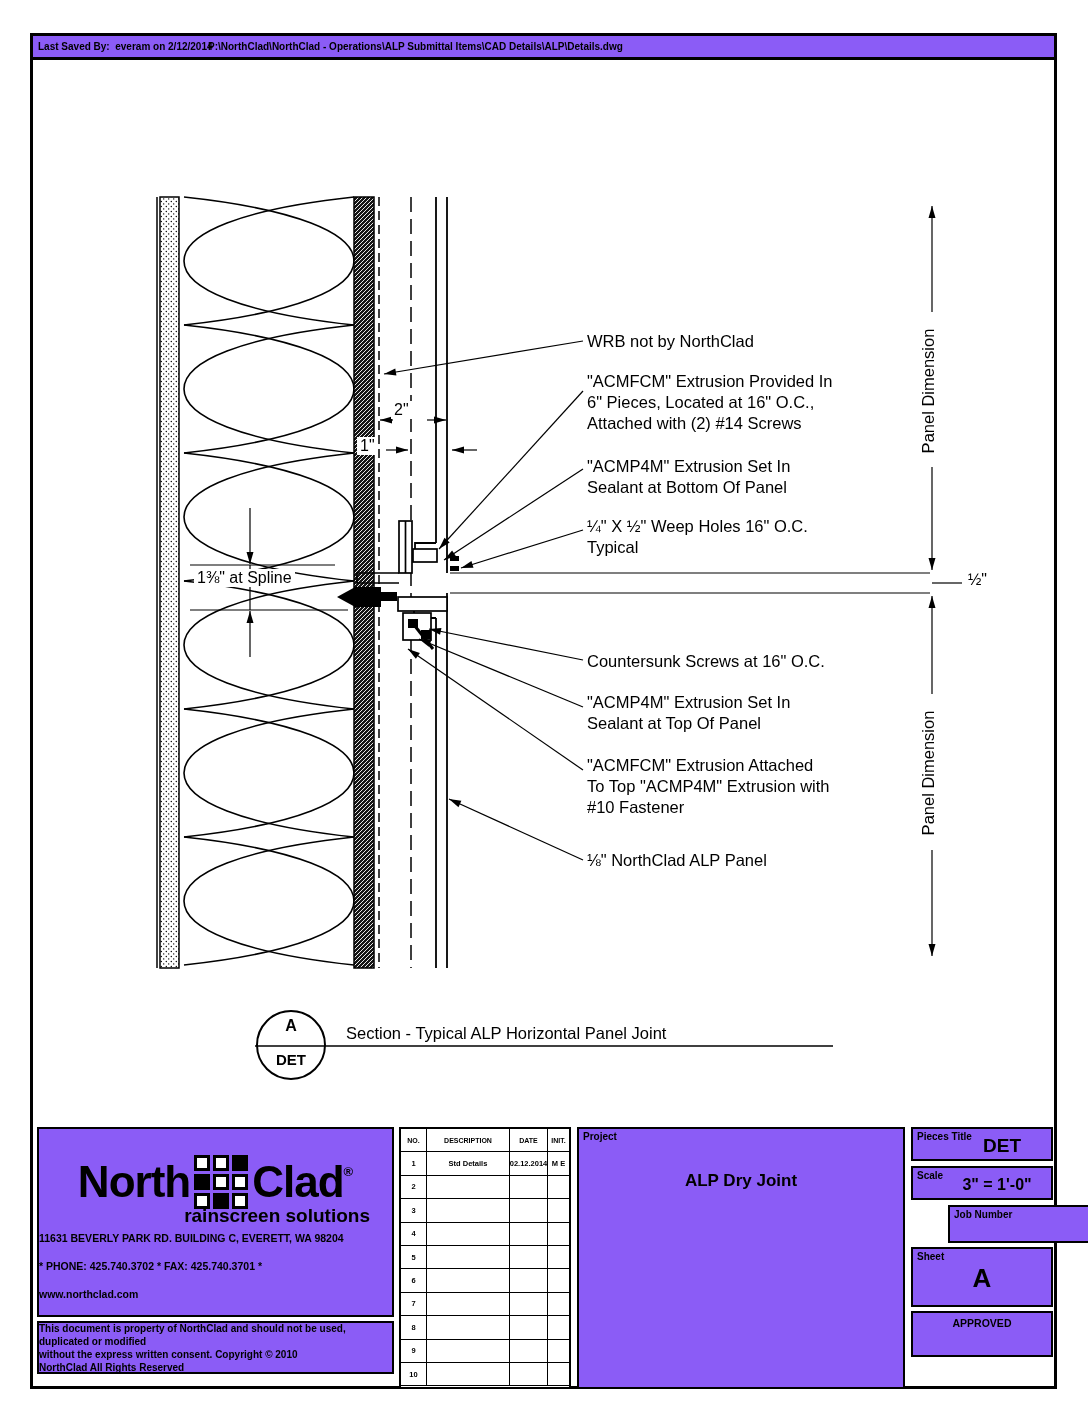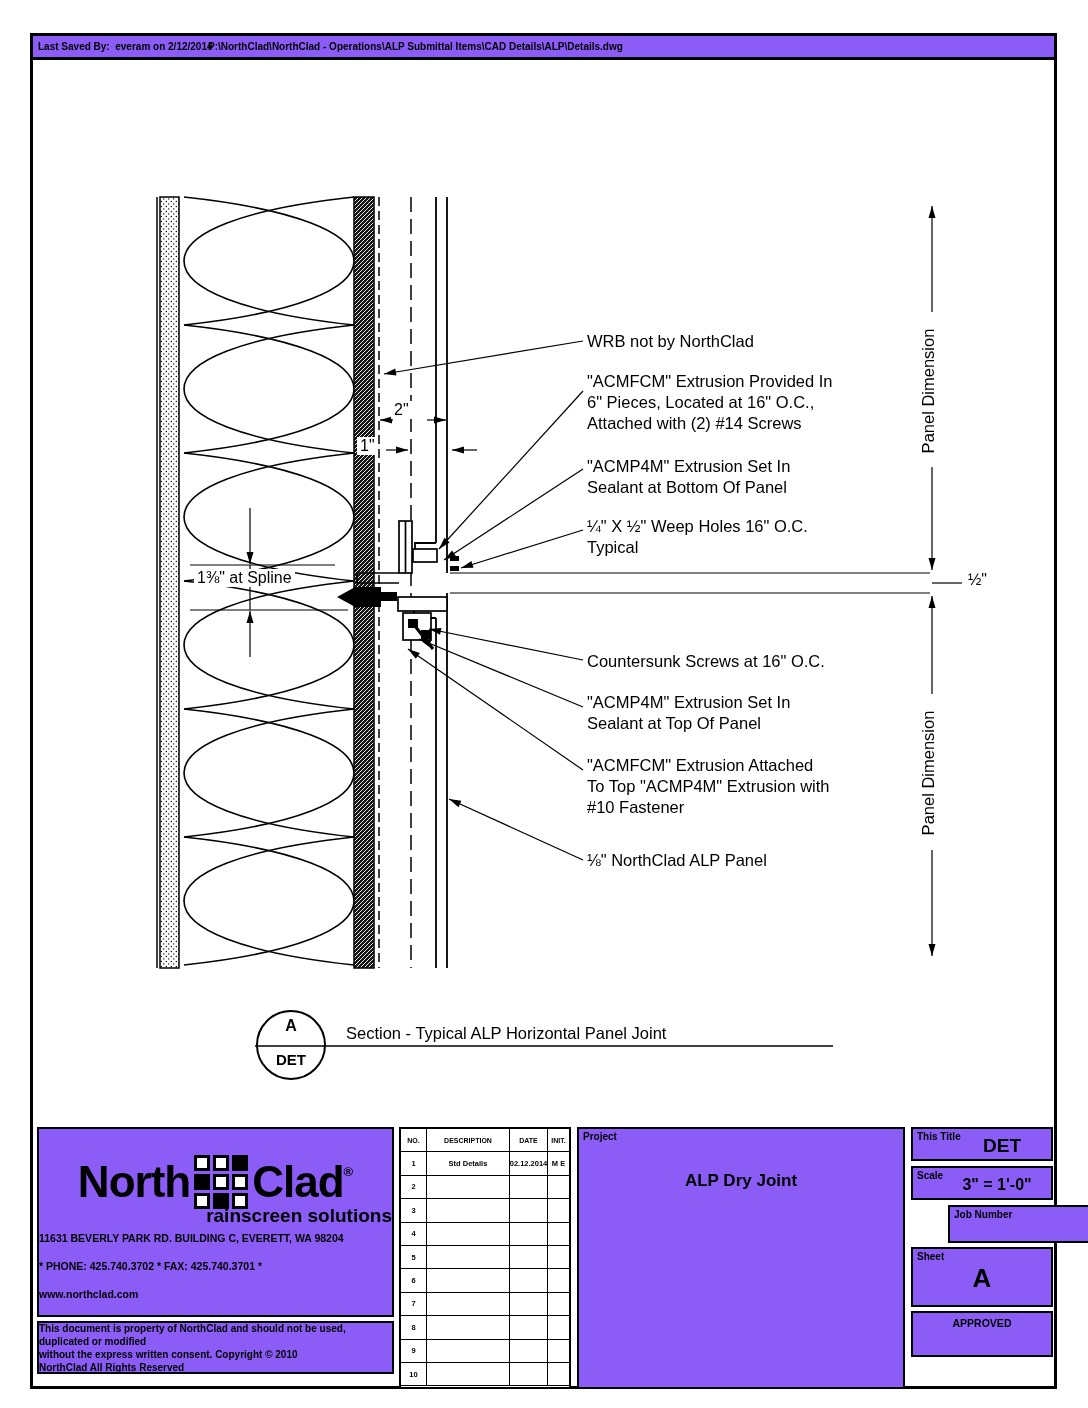--- a/index.html
+++ b/index.html
@@ -20,21 +20,21 @@
   .rtable .c{border-right:1px solid #000;border-bottom:1px solid #000;
              display:flex;align-items:center;justify-content:center;
              font-size:7.5px;font-weight:bold;overflow:hidden;}
   .rtable .c:nth-child(4n){border-right:none;}
   
   .logo-row{display:flex;align-items:center;justify-content:center;margin-top:26px;}
   .logo-name{font-size:44px;font-weight:bold;letter-spacing:-1px;}
   .grid3{display:grid;grid-template-columns:repeat(3,16px);grid-auto-rows:16px;gap:3px;margin:0 4px;}
   .sq{border:3px solid #000;box-sizing:border-box;background:#fff;}
   .sq.f{background:#000;}
-  .tagline{font-size:19px;font-weight:bold;text-align:right;margin-top:-4px;}
+  .tagline{font-size:19px;font-weight:bold;text-align:right;padding-right:22px;margin-top:-4px;}
   .addr{position:absolute;left:0;right:0;bottom:14px;text-align:left;
         font-size:10.5px;font-weight:bold;line-height:14px;white-space:pre-line;}
   .disc{display:flex;align-items:center;justify-content:center;
         font-size:10px;font-weight:bold;line-height:13px;white-space:pre-line;}
   .callout-circle{position:absolute;left:256px;top:1010px;width:70px;height:70px;
         border:2px solid #000;border-radius:50%;box-sizing:border-box;}
 </style>
 </head>
 <body>
 
@@ -263,21 +263,21 @@
     <div class="c"></div>
     <div class="c"></div>
   </div>
 
   <div class="box" style="left:577px;top:1127px;width:328px;height:262px;">
     <span class="lbl">Project</span>
     <div class="big" style="margin-top:42px;font-size:17px;">ALP Dry Joint</div>
   </div>
 
   <div class="box" style="left:911px;top:1127px;width:142px;height:34px;">
-    <span class="lbl">This Title</span>
+    <span class="lbl">Pieces Title</span>
     <div class="big" style="margin:6px 0 0 40px;font-size:19px;">DET</div>
   </div>
 
   <div class="box" style="left:911px;top:1166px;width:142px;height:34px;">
     <span class="lbl">Scale</span>
     <div class="big" style="margin:8px 0 0 30px;font-size:16px;">3" = 1'-0"</div>
   </div>
 
   <div class="box" style="left:948px;top:1205px;width:142px;height:38px;">
     <span class="lbl">Job Number</span>

